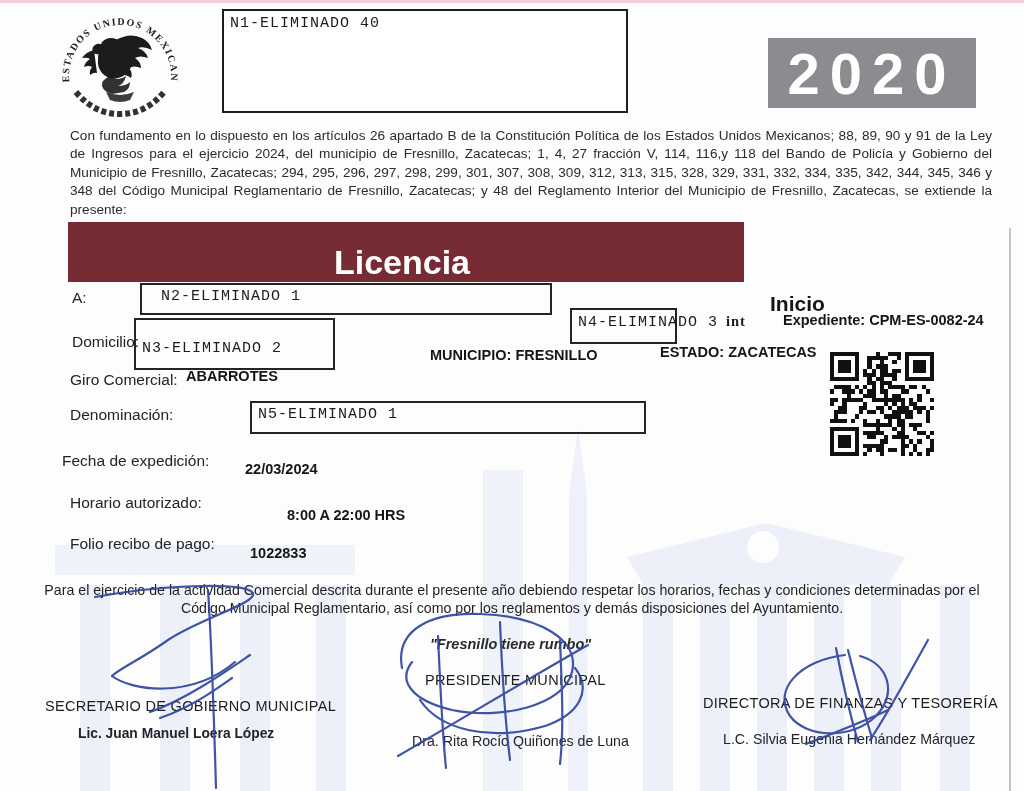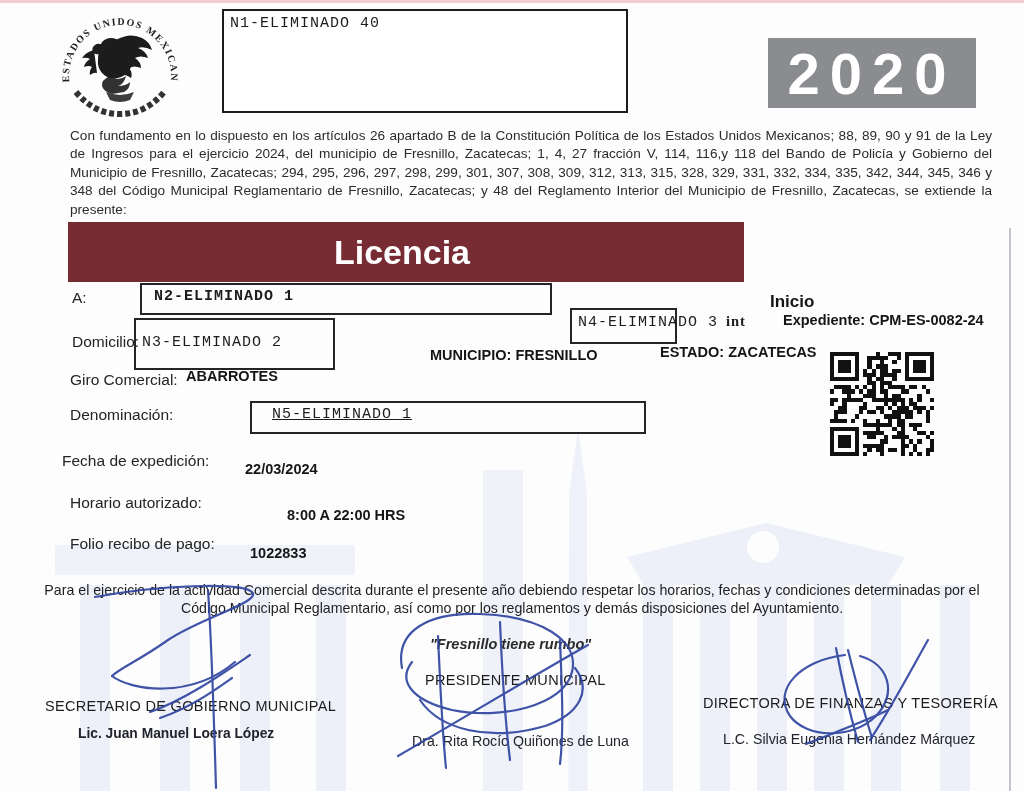--- a/index.html
+++ b/index.html
@@ -23,49 +23,49 @@
   
   .n1-box{left:222px;top:9px;width:402px;height:100px;border:2px solid #1d1d1d;background:#fff;}
   .mono{font-family:"Liberation Mono",monospace;font-size:15px;color:#1c1c1c;letter-spacing:1px;}
   .n1-box .mono{display:block;padding:4px 6px;}
   .year-badge{left:768px;top:38px;width:208px;height:70px;background:#8a8c8f;color:#fff;
     display:flex;align-items:center;justify-content:center;font-size:58px;font-weight:bold;letter-spacing:10px;}
   
   .legal{left:70px;top:127px;width:922px;font-size:13.6px;line-height:18.4px;text-align:justify;color:#2c2c2c;}
   
   .banner{left:68px;top:222px;width:676px;height:60px;background:#772b33;color:#fff;
-    display:flex;align-items:center;justify-content:center;z-index:2;}
+    display:flex;align-items:flex-end;justify-content:center;z-index:2;}
   .banner .light{font-weight:bold;font-size:34px;margin-right:8px;}
   .banner .heavy{font-weight:900;font-size:41px;letter-spacing:2px;}
   .folio-box{left:770px;top:222px;width:186px;height:62px;background:#c9cdd9;}
   .folio-label{position:absolute;left:9px;top:5px;font-weight:bold;font-size:16px;color:#101010;}
   .folio-number{position:absolute;left:66px;top:28px;font-size:21px;color:#9e3038;letter-spacing:2px;}
-  .inicio{left:770px;top:292px;font-weight:bold;font-size:17px;color:#151515;}
+  .inicio{left:770px;top:292px;font-weight:bold;font-size:21px;color:#151515;}
   .expediente{left:783px;top:312px;font-weight:bold;font-size:14.5px;color:#151515;}
   
   .lbl{font-size:15.5px;color:#242424;}
   .bold-val{font-weight:bold;font-size:14.5px;color:#151515;}
   .fbox{border:2px solid #242424;background:transparent;}
   .a-label{left:72px;top:289px;}
   .n2-box{left:140px;top:283px;width:408px;height:28px;}
-  .n2-box .mono{display:block;padding:3px 12px;font-weight:bold;}
+  .n2-box .mono{display:block;padding:3px 19px;}
   .n4-box{left:570px;top:308px;width:103px;height:32px;}
   .n4-text{position:absolute;left:6px;top:3px;white-space:nowrap;}
   .n4-suffix{font-family:Liberation Serif, serif;font-weight:bold;font-size:14.5px;margin-left:8px;}
   .domicilio-label{left:72px;top:333px;}
   .n3-box{left:134px;top:318px;width:197px;height:48px;}
-  .n3-box .mono{display:block;padding:14px 6px;}
+  .n3-box .mono{display:block;padding:20px 6px;}
   .municipio{left:430px;top:347px;}
   .estado{left:660px;top:344px;}
   .qr{left:830px;top:352px;width:104px;height:104px;}
   .giro-label{left:70px;top:371px;}
   .giro-value{left:186px;top:368px;}
   .denominacion-label{left:70px;top:406px;}
   .n5-box{left:250px;top:401px;width:392px;height:29px;}
-  .n5-box .mono{display:block;padding:3px 20px;text-decoration:underline;}
+  .n5-box .mono{display:block;padding:3px 6px;}
   .fecha-label{left:62px;top:452px;}
   .fecha-value{left:245px;top:461px;}
   .horario-label{left:70px;top:494px;}
   .horario-value{left:250px;top:507px;margin-left:37px;}
   .foliopago-label{left:70px;top:535px;}
   .foliopago-value{left:250px;top:545px;}
   
   .terms{left:42px;top:582px;width:940px;text-align:center;font-size:14.2px;line-height:17.5px;color:#1f1f1f;z-index:2;}
   .motto{left:430px;top:636px;font-size:14.5px;font-style:italic;font-weight:bold;color:#2a2a2a;z-index:2;}
   .sig-title{font-size:14.5px;color:#1c1c1c;letter-spacing:.3px;z-index:2;}

